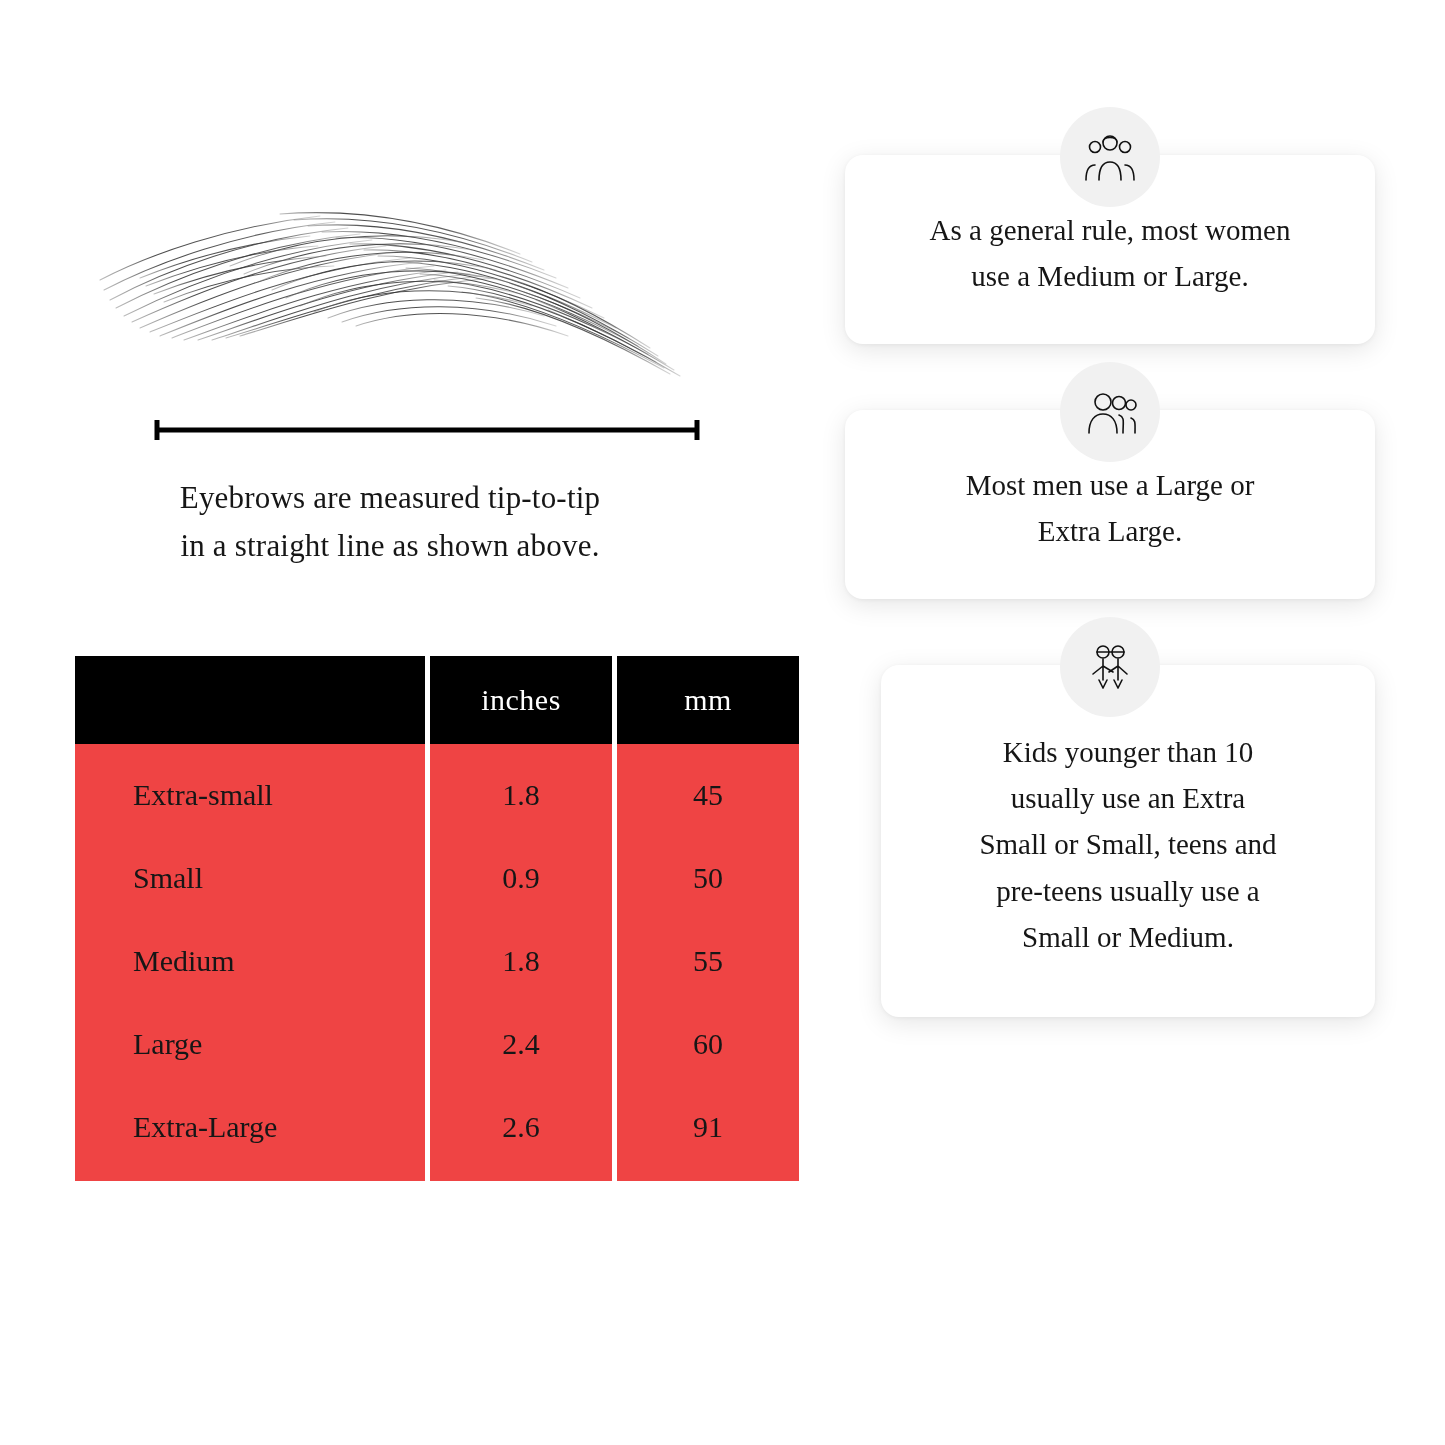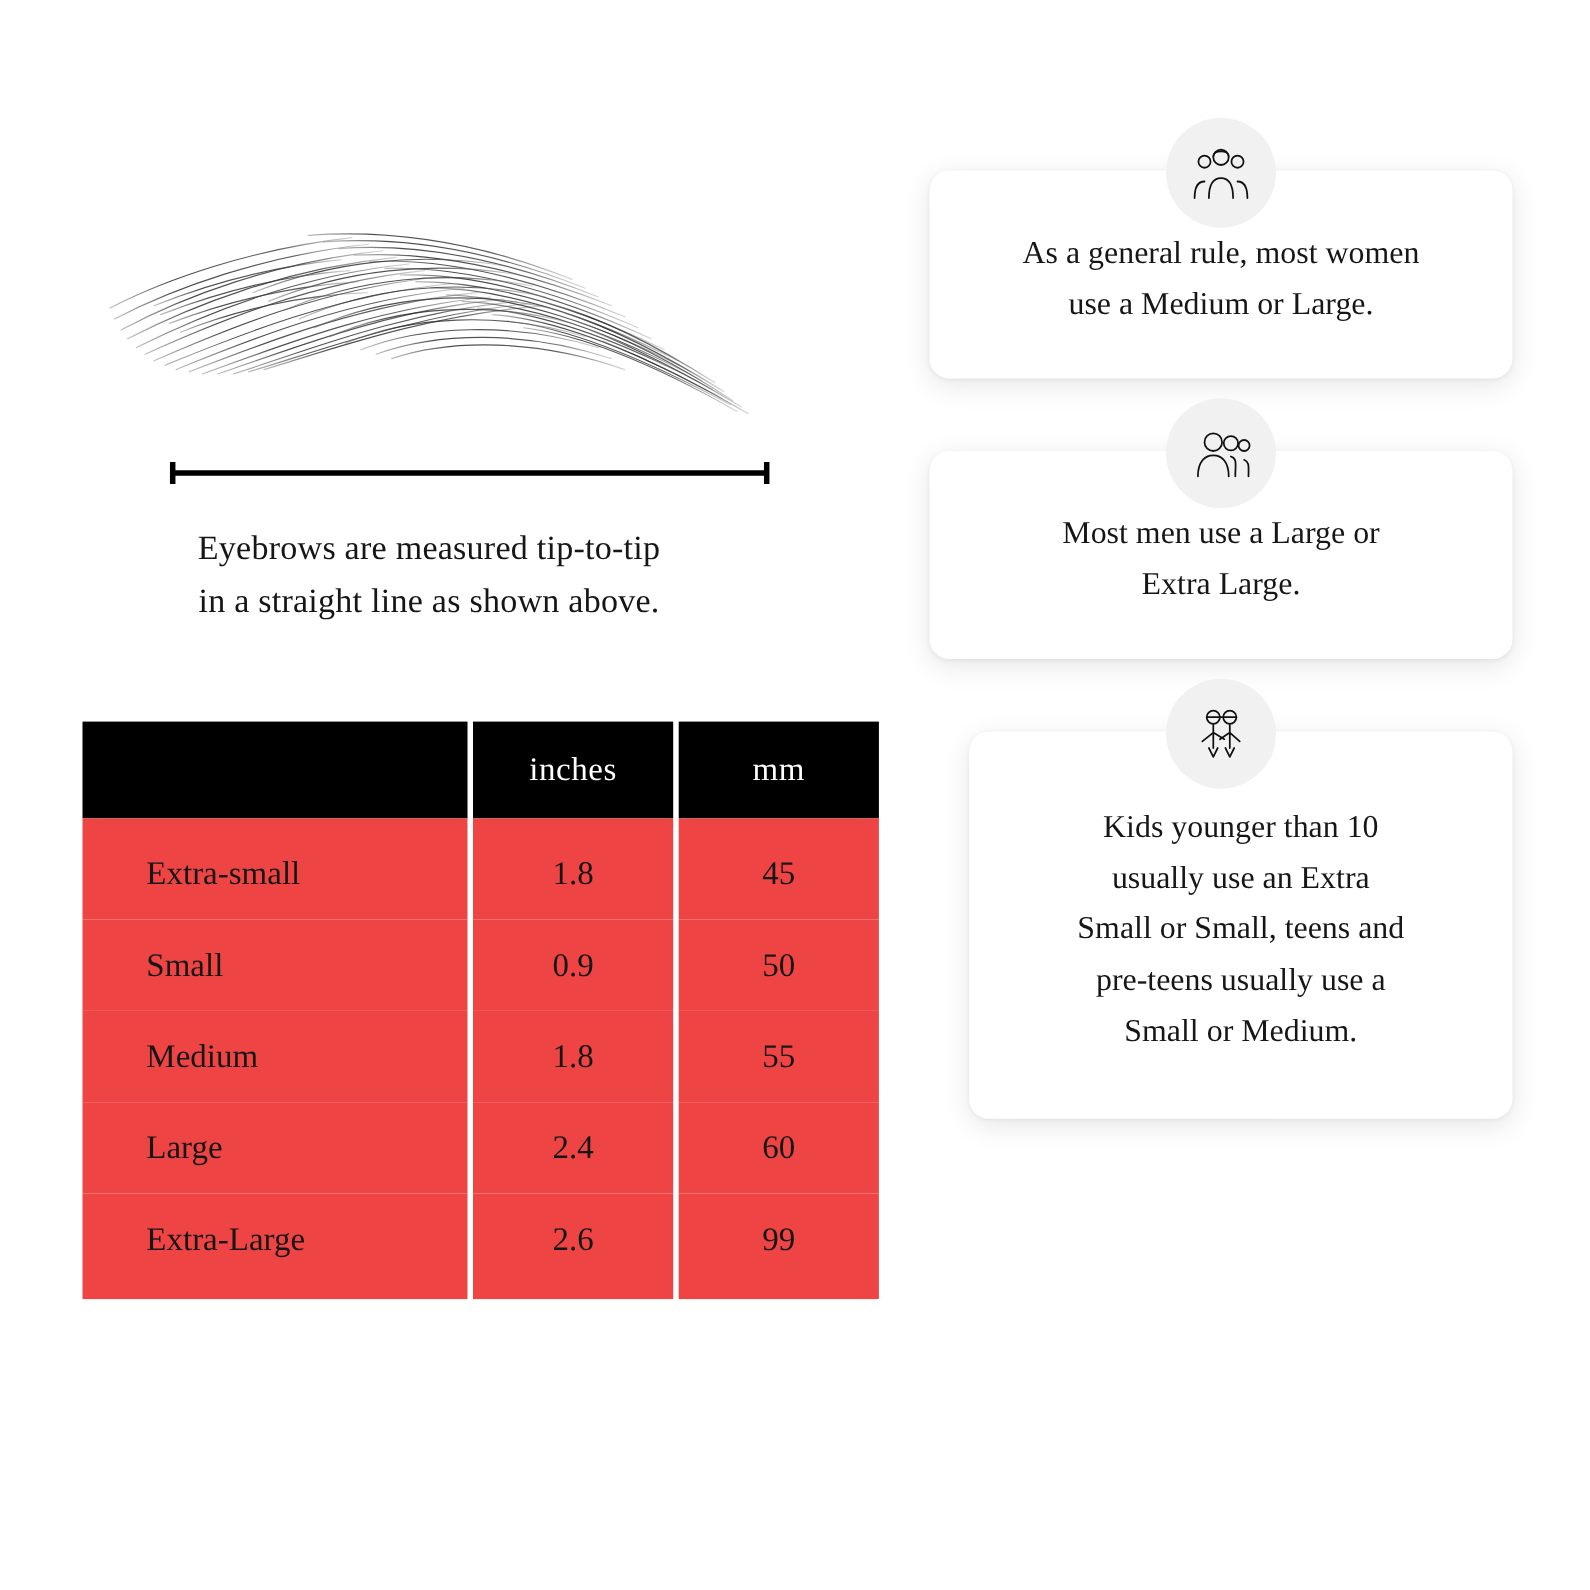--- a/index.html
+++ b/index.html
@@ -266,21 +266,21 @@
           <td class="num-cell">55</td>
         </tr>
         <tr>
           <td class="name-cell">Large</td>
           <td class="num-cell">2.4</td>
           <td class="num-cell">60</td>
         </tr>
         <tr>
           <td class="name-cell">Extra-Large</td>
           <td class="num-cell">2.6</td>
-          <td class="num-cell">99</td>
+          <td class="num-cell">91</td>
         </tr>
       </tbody>
     </table>
   </div>
 
   <div class="right-col">
 
     <div class="note-block">
       <div class="icon-badge">
         <svg width="62" height="54" viewBox="0 0 62 54" fill="none" stroke="#111" stroke-width="1.6" stroke-linecap="round" stroke-linejoin="round">

